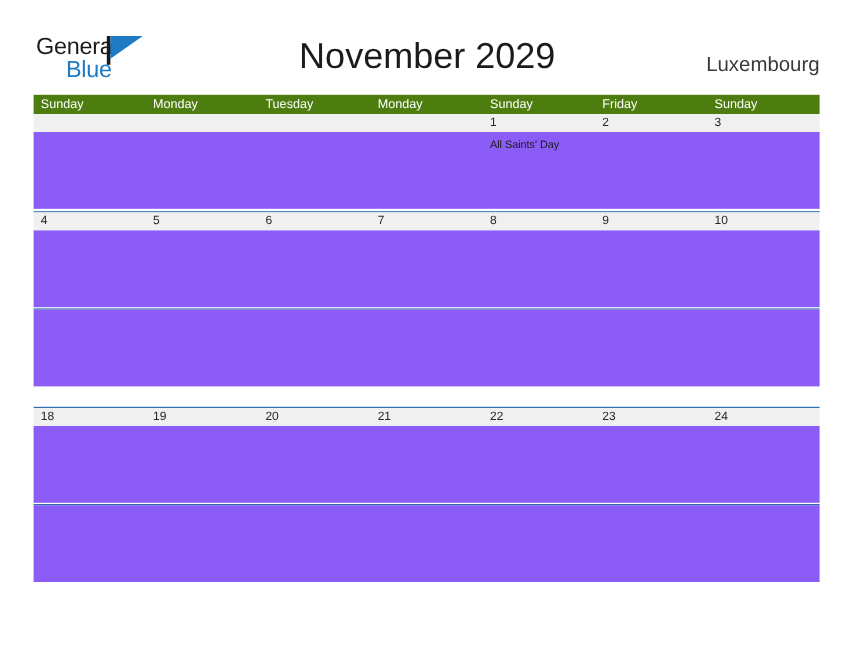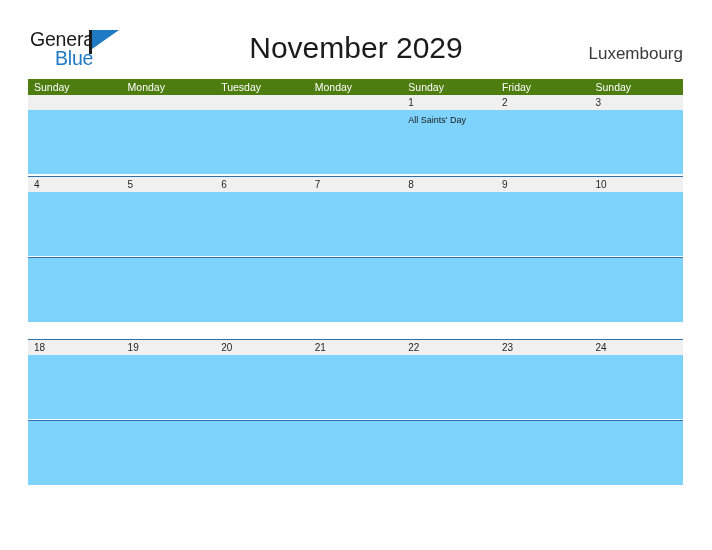--- a/index.html
+++ b/index.html
@@ -153,21 +153,21 @@
     color: #262626;
     line-height: 15px;
     white-space: nowrap;
     overflow: hidden;
   }
 
   .event-band {
     display: flex;
     width: 655px;
     height: 64px;
-    background: #7dd3fc;
+    background: #8b5cf6;
   }
   .event-cell {
     flex: 1 1 0;
     box-sizing: border-box;
     padding-left: 6px;
     padding-top: 4px;
     font-size: 9px;
     color: #1b1b1b;
     line-height: 12px;
     white-space: nowrap;

